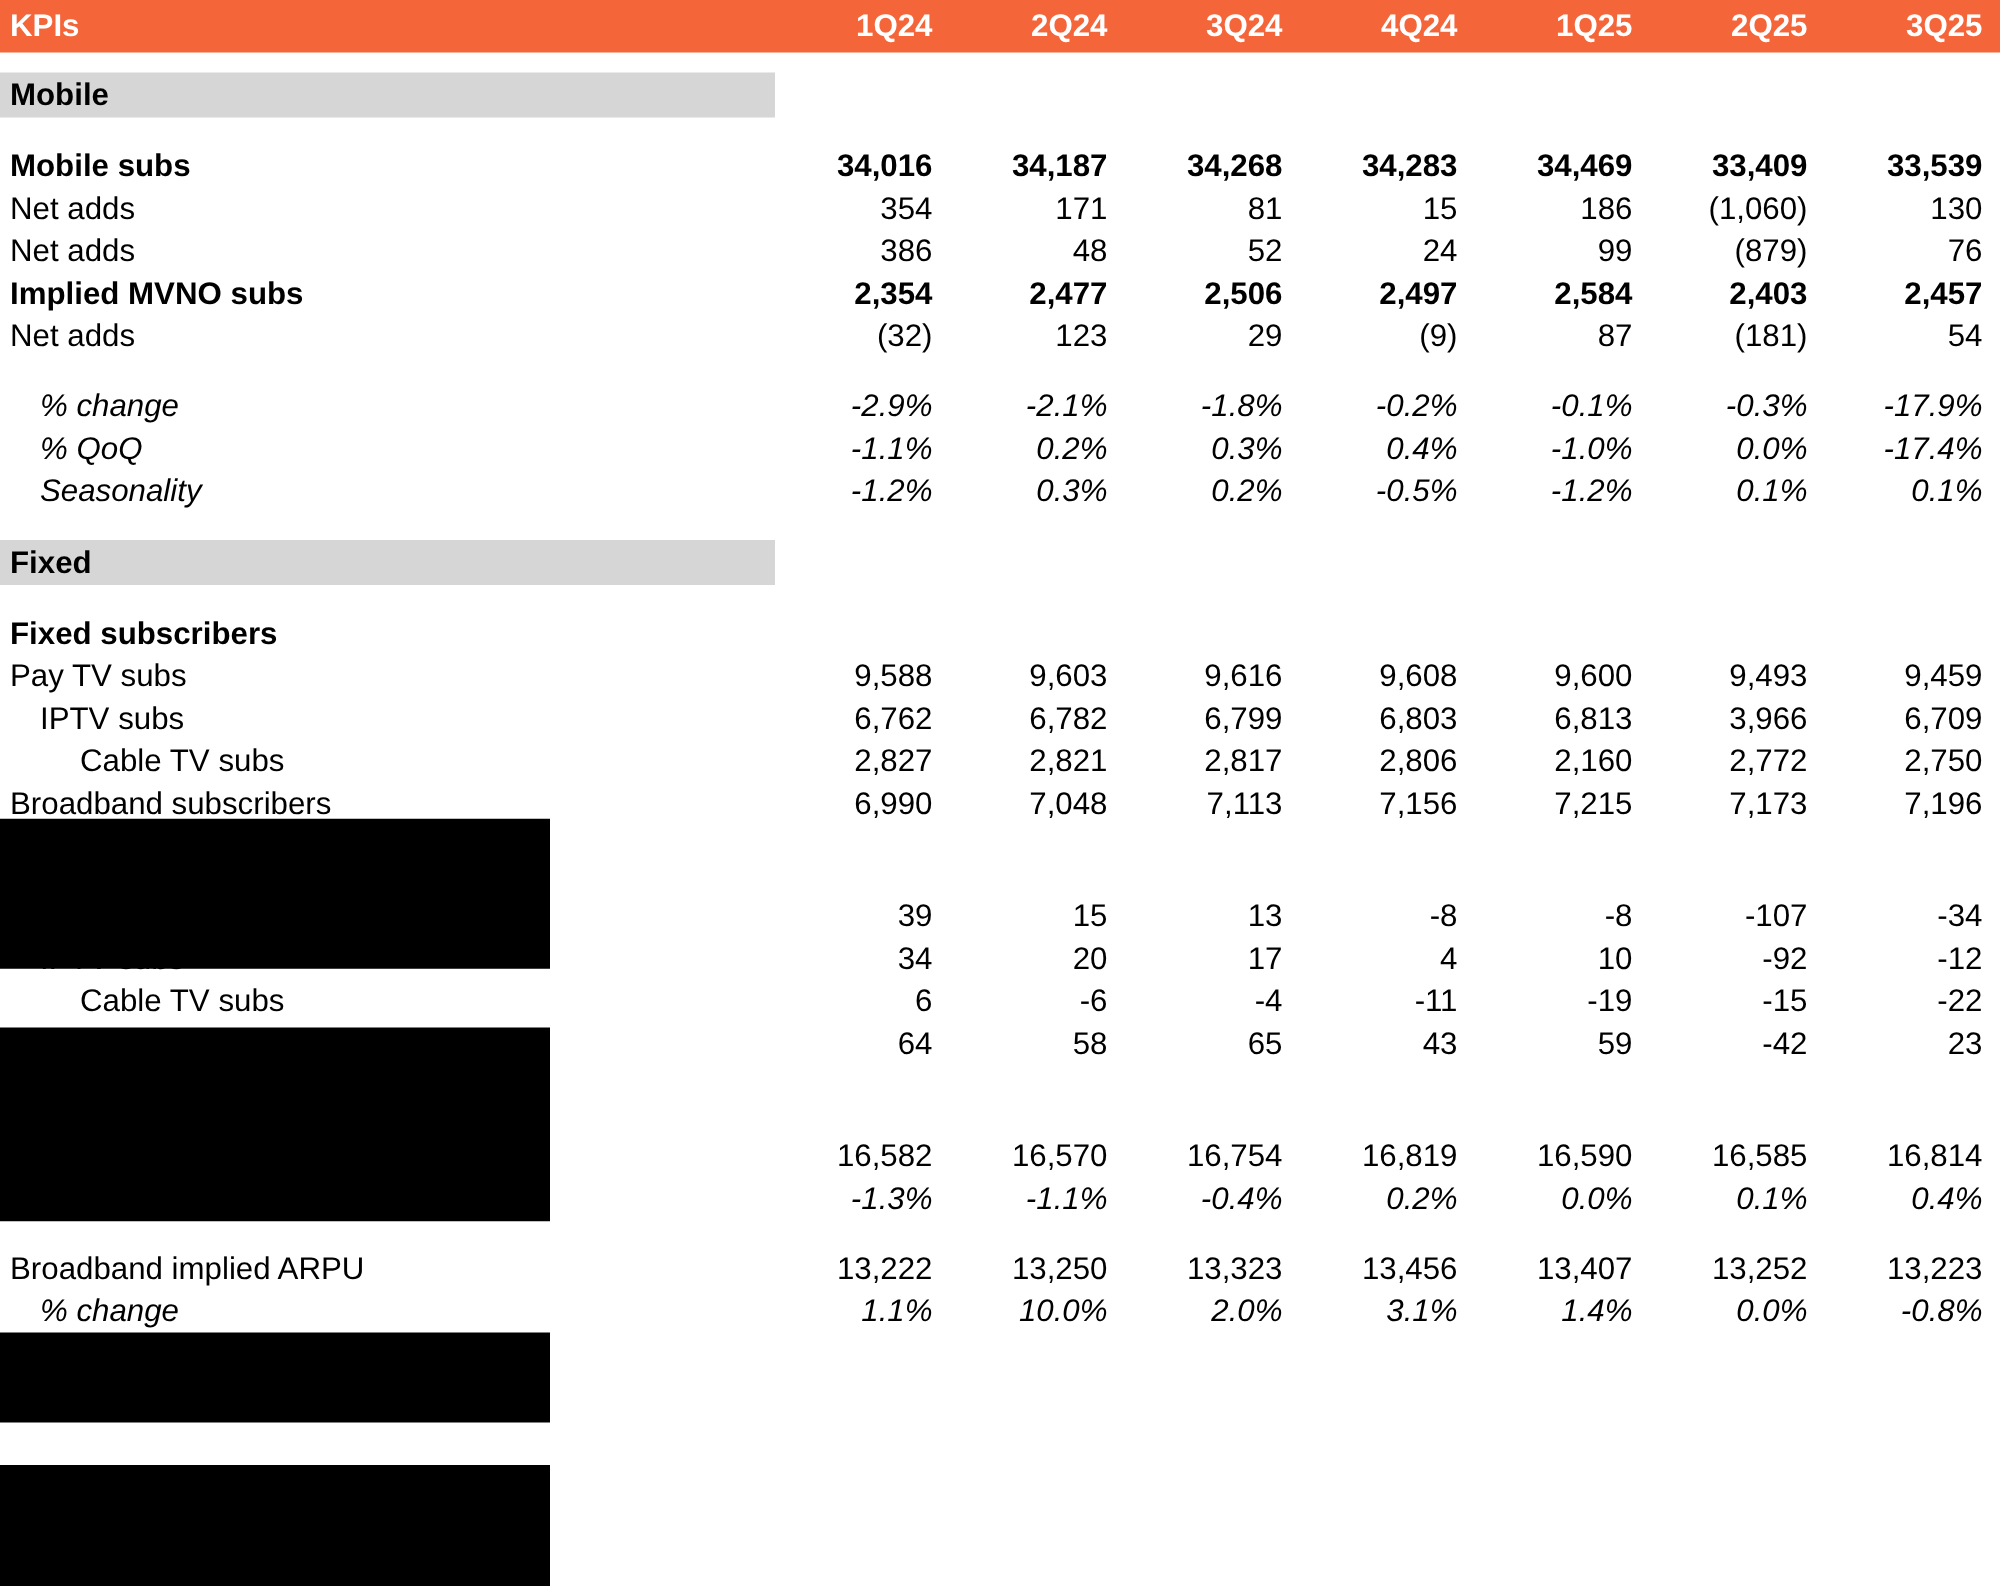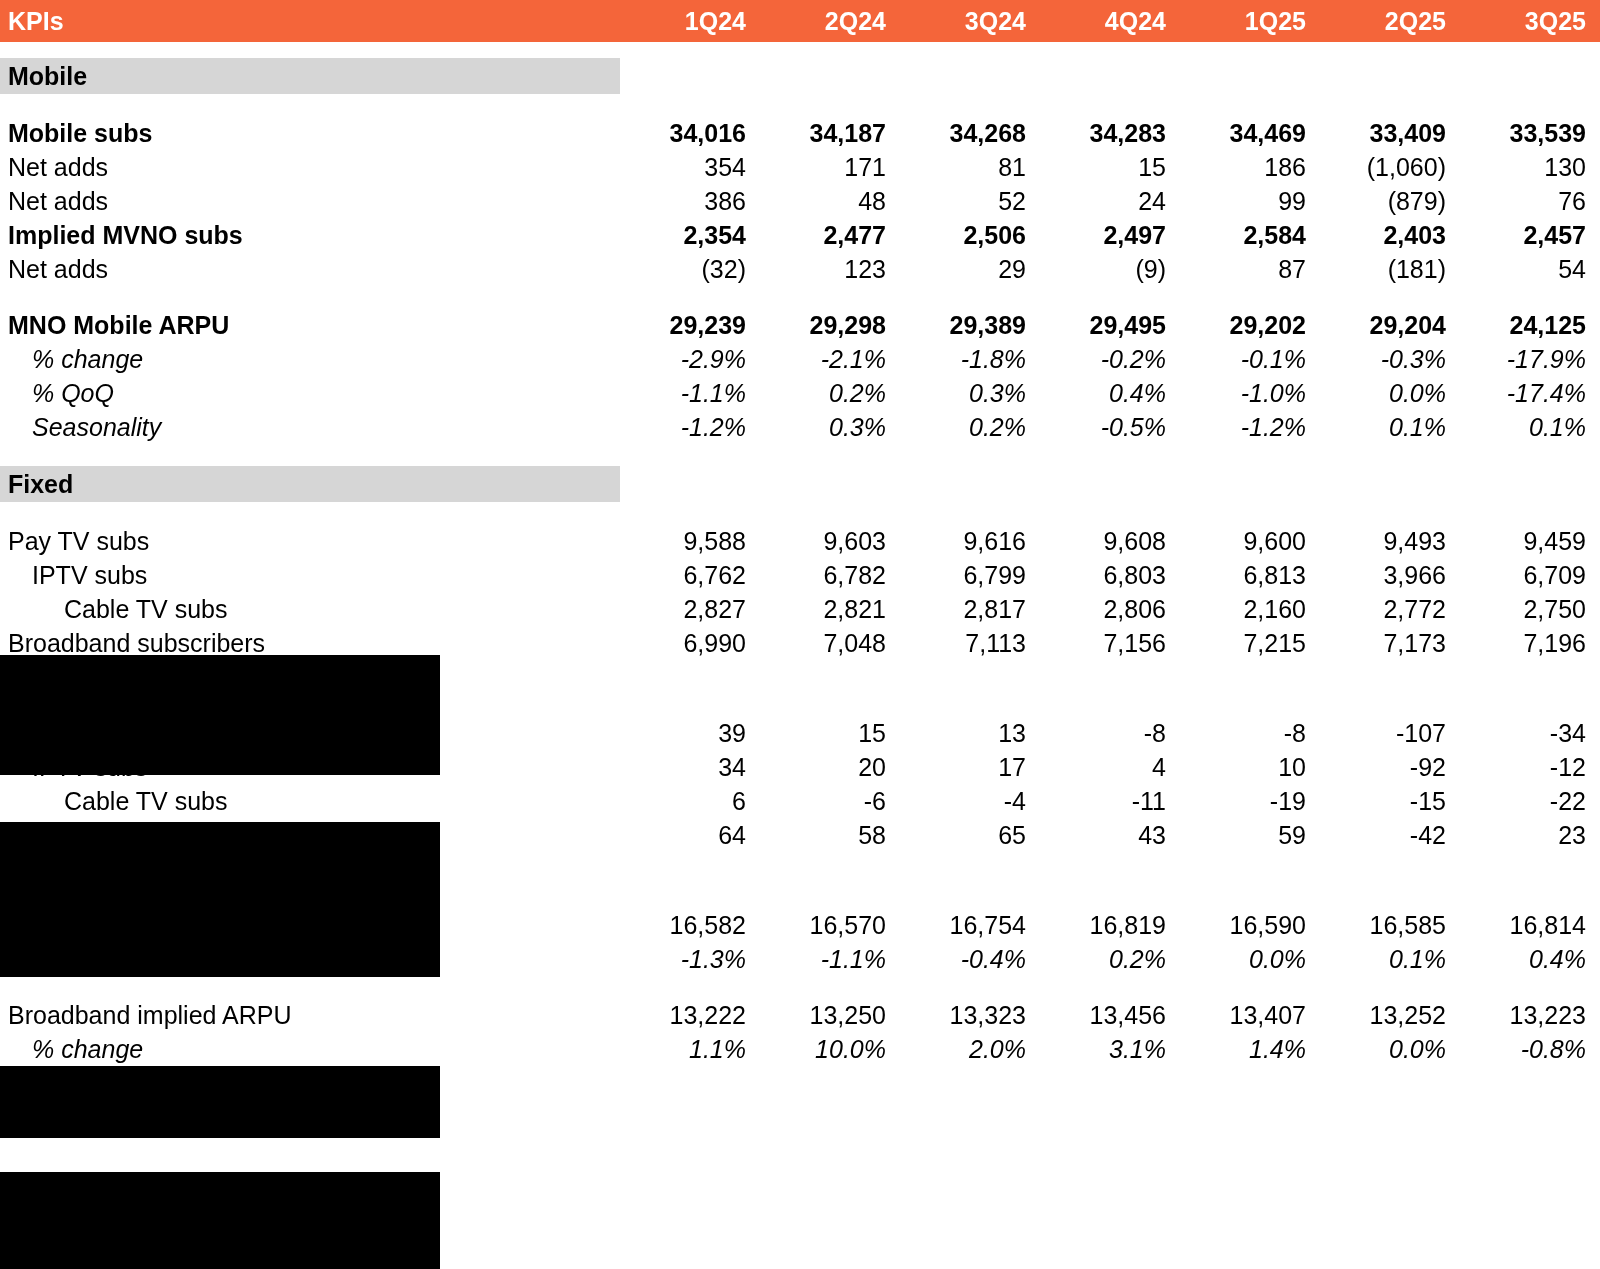--- a/index.html
+++ b/index.html
@@ -182,30 +182,20 @@
         <td>(181)</td>
         <td>54</td>
       </tr>
 
       <tr class="spacer">
         <td class="label"></td>
         <td colspan="7"></td>
       </tr>
 
       <tr>
-        <td class="label b">MNO Mobile ARPU</td>
-        <td class="b">29,239</td>
-        <td class="b">29,298</td>
-        <td class="b">29,389</td>
-        <td class="b">29,495</td>
-        <td class="b">29,202</td>
-        <td class="b">29,204</td>
-        <td class="b">24,125</td>
-      </tr>
-      <tr>
         <td class="label i indent1">% change</td>
         <td class="i">-2.9%</td>
         <td class="i">-2.1%</td>
         <td class="i">-1.8%</td>
         <td class="i">-0.2%</td>
         <td class="i">-0.1%</td>
         <td class="i">-0.3%</td>
         <td class="i">-17.9%</td>
       </tr>
       <tr>
@@ -238,20 +228,24 @@
         <td class="label section-label">Fixed</td>
         <td class="blank" colspan="7"></td>
       </tr>
 
       <tr class="spacer">
         <td class="label"></td>
         <td colspan="7"></td>
       </tr>
 
       <tr>
+        <td class="label b">Fixed subscribers</td>
+        <td colspan="7"></td>
+      </tr>
+      <tr>
         <td class="label">Pay TV subs</td>
         <td>9,588</td>
         <td>9,603</td>
         <td>9,616</td>
         <td>9,608</td>
         <td>9,600</td>
         <td>9,493</td>
         <td>9,459</td>
       </tr>
       <tr>

